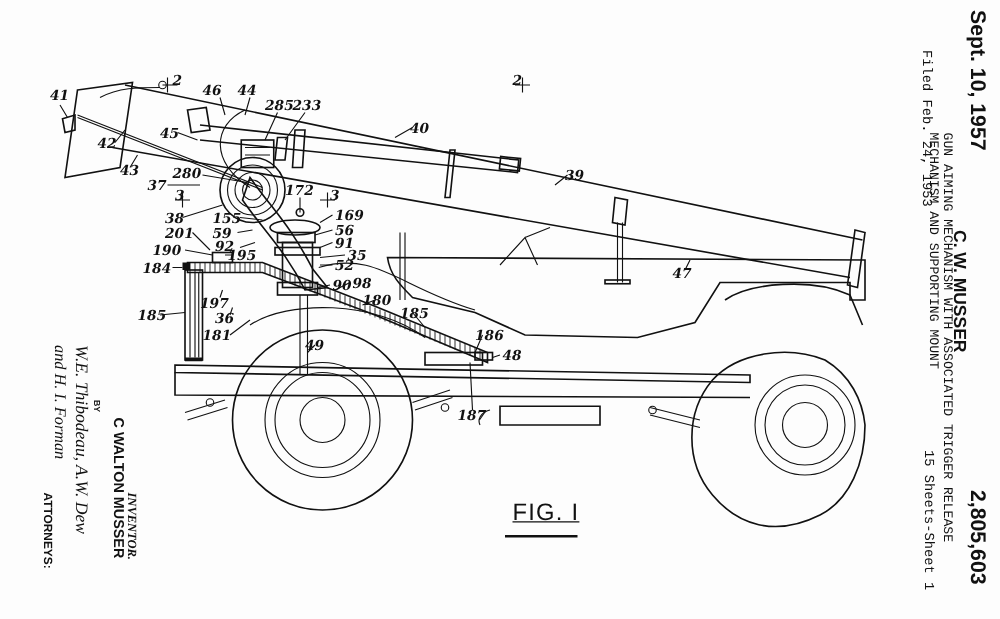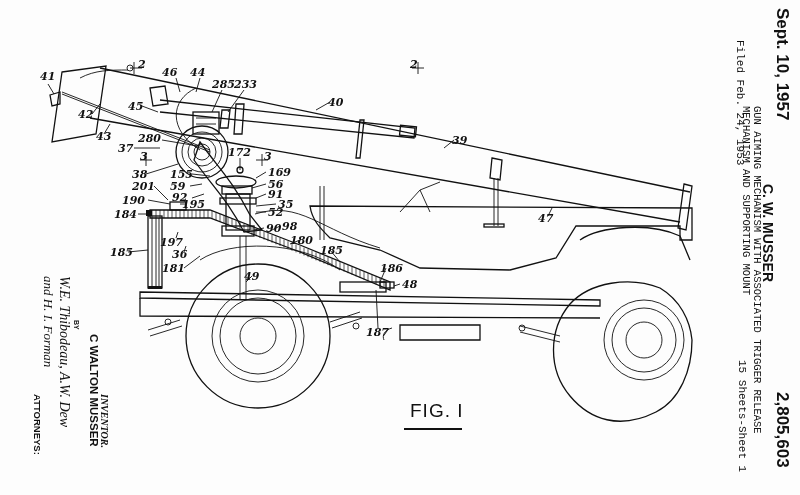--- a/index.html
+++ b/index.html
@@ -20,21 +20,21 @@
     #hdr-title2 { left: 752px; top: 106px; font-family: "Liberation Mono", monospace; font-size: 10.5px; }
     #hdr-number { left: 792px; top: 392px; font-family: "Liberation Sans", sans-serif; font-weight: bold; font-size: 17px; }
     #hdr-sheets { left: 748px; top: 360px; font-family: "Liberation Mono", monospace; font-size: 11px; }
     
     #inv-label { left: 110px; top: 394px; font-family: "Liberation Serif", serif; font-style: italic; font-weight: bold; font-size: 10px; }
     #inv-name { left: 100px; top: 334px; font-family: "Liberation Sans", sans-serif; font-weight: bold; font-size: 11.5px; }
     #inv-by { left: 80px; top: 320px; font-family: "Liberation Sans", sans-serif; font-weight: bold; font-size: 7px; }
     #inv-sig1 { left: 72px; top: 276px; font-family: "Liberation Serif", serif; font-style: italic; font-size: 14px; }
     #inv-sig2 { left: 56px; top: 276px; font-family: "Liberation Serif", serif; font-style: italic; font-size: 13px; }
     #inv-attys { left: 43px; top: 394px; font-family: "Liberation Sans", sans-serif; font-weight: bold; font-size: 9.5px; }
-    #fig-label { position: absolute; left: 410px; top: 400px; font-family: "Liberation Sans", sans-serif; font-size: 19px; letter-spacing: 1px; }
+    #fig-label { position: absolute; left: 410px; top: 400px; font-family: "Liberation Sans", sans-serif; font-size: 19px; letter-spacing: 1px; text-decoration: underline; }
     #fig-underline { position: absolute; left: 404px; top: 428px; width: 58px; height: 2px; background: #111; }
   </style>
 </head>
 <body>
 
 <div id="sheet">
 
   <svg id="drawing" viewBox="0 0 800 495">
 
     <g>

